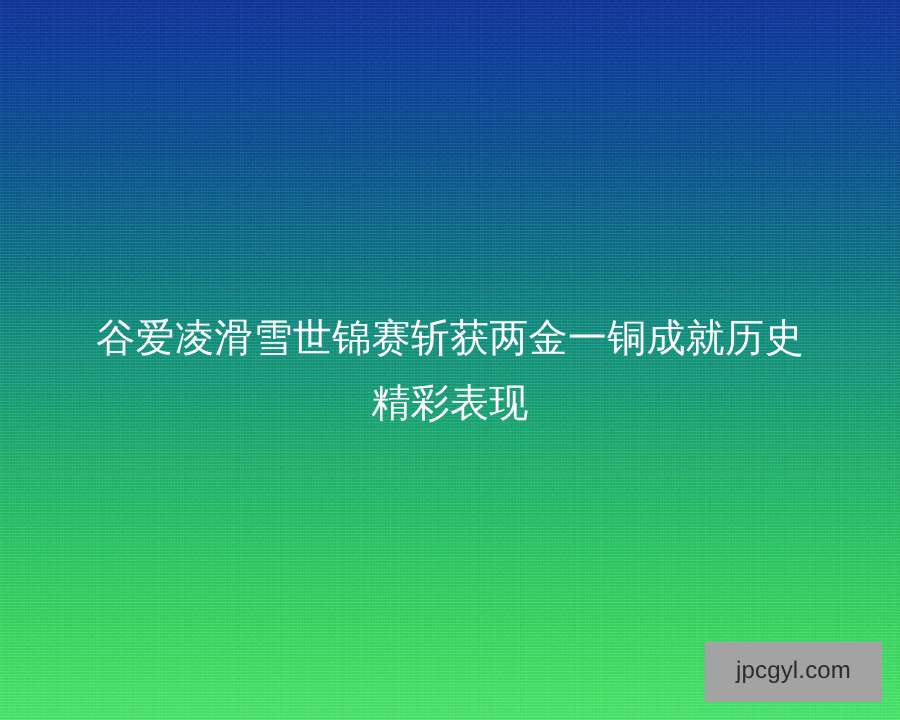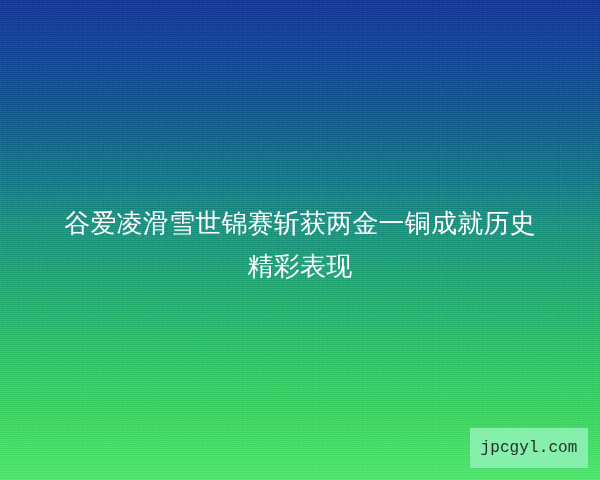--- a/index.html
+++ b/index.html
@@ -5,21 +5,21 @@
   html, body {
     margin: 0;
     padding: 0;
     background: #ffffff;
   }
   #banner {
     position: relative;
     width: 600px;
     height: 480px;
     overflow: hidden;
-    font-family: Liberation Mono, monospace;
+    font-family: Liberation Sans, sans-serif;
   }
   
   #gradient-layer {
     position: absolute;
     inset: 0;
     background: linear-gradient(
       180deg,
       #153a9c 0%,
       #13459e 8%,
       #125a95 22%,
@@ -75,21 +75,21 @@
     white-space: pre-line;
     text-rendering: optimizeLegibility;
   }
   
   #watermark {
     position: absolute;
     left: 470px;
     top: 428px;
     width: 118px;
     height: 40px;
-    background: #86efac;
+    background: #a3a3a3;
     display: flex;
     align-items: center;
     justify-content: center;
   }
   #watermark-text {
     color: #2b2b2b;
     font-size: 16px;
     line-height: 1;
     font-weight: 400;
     letter-spacing: 0.1px;

